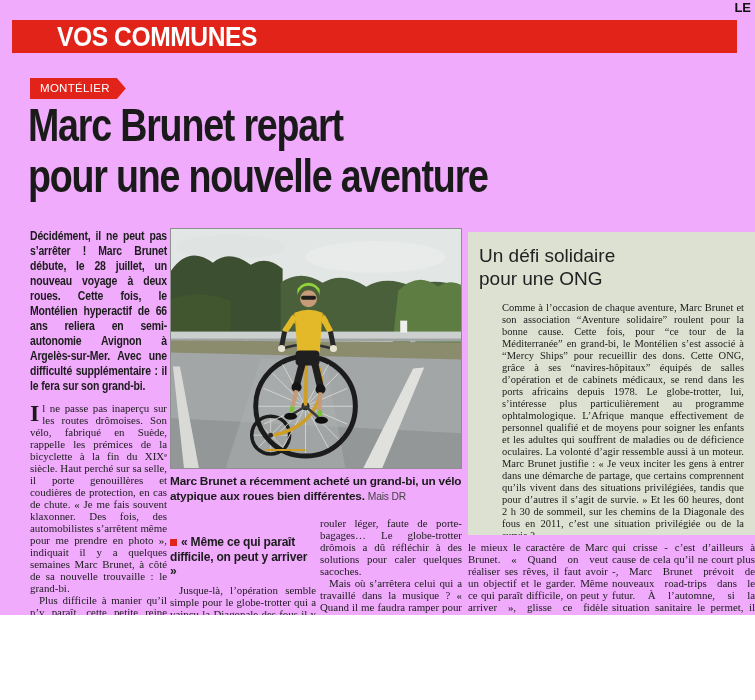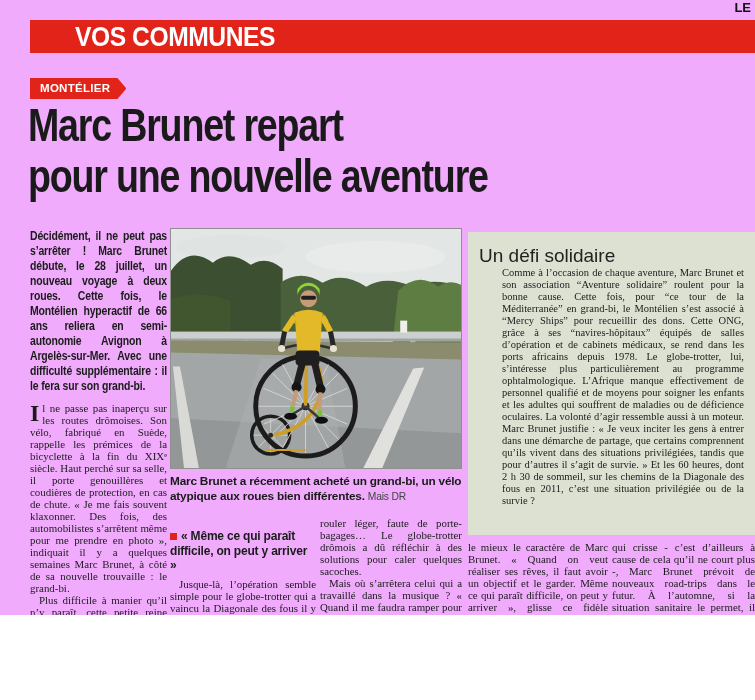--- a/index.html
+++ b/index.html
@@ -12,35 +12,35 @@
   .page{
     position:relative;width:755px;height:615px;background:#f0abfc;
     overflow:hidden;color:var(--text);
     font-family:"Liberation Serif",serif;
   }
   .masthead-fragment{
     position:absolute;top:0;right:4px;
     font-family:"Liberation Sans",sans-serif;font-weight:bold;font-size:13px;color:#111;
   }
   .section-banner{
-    position:absolute;left:30px;top:20px;width:725px;height:33px;
+    position:absolute;left:12px;top:20px;width:725px;height:33px;
     background:var(--accent);
   }
   .section-banner-text{
     display:inline-block;margin-left:45px;
     font-family:"Liberation Sans",sans-serif;font-weight:bold;font-size:28px;
     color:#fff;line-height:33px;letter-spacing:-.5px;
     transform:scaleX(.88);transform-origin:left center;white-space:nowrap;
   }
   .location-tag{
     position:absolute;left:30px;top:78px;height:21px;
     background:var(--accent);color:#fff;
     padding:0 16px 0 10px;
     clip-path:polygon(0 0,calc(100% - 9px) 0,100% 50%,calc(100% - 9px) 100%,0 100%);
-    font-family:"Liberation Sans",sans-serif;font-weight:bold;font-size:11.5px;
+    font-family:"Liberation Sans",sans-serif;font-weight:normal;font-size:11.5px;
     line-height:21px;letter-spacing:.3px;
   }
   .headline{
     position:absolute;left:28px;top:99px;
     font-family:"Liberation Sans",sans-serif;font-weight:bold;
     font-size:47px;line-height:51px;letter-spacing:-1.5px;color:#1a1a1a;
     transform:scaleX(.8);transform-origin:left top;white-space:nowrap;
   }
   .hl-line{display:block;}
   .col{position:absolute;text-align:justify;}
@@ -74,33 +74,33 @@
   }
   .cap-bold{font-weight:bold;}
   .cap-credit{font-weight:normal;font-size:10.3px;color:#444;}
   .col2{left:170px;top:517px;width:146px;}
   .col3{left:320px;top:517px;width:142px;}
   .col4{left:468px;top:541px;width:140px;}
   .col5{left:612px;top:541px;width:143px;}
   .subhead{
     font-family:"Liberation Sans",sans-serif;font-weight:bold;
     font-size:12px;line-height:14.5px;letter-spacing:-.2px;
-    text-align:left;margin:12px 0 5px;
+    text-align:left;margin:18px 0 5px;
   }
   .red-square{
     display:inline-block;width:7px;height:7px;background:var(--accent);
     margin-right:4px;
   }
   .sidebar{
     position:absolute;left:468px;top:232px;width:287px;height:303px;
     background:var(--sidebar-bg);padding:12px 11px;overflow:hidden;
   }
   .sidebar-title{
     font-family:"Liberation Sans",sans-serif;font-weight:normal;
-    font-size:19px;line-height:23px;color:#222;
+    font-size:19px;line-height:23px;color:#222;margin-bottom:12px;
   }
   .sidebar-title span{display:block;}
   .sidebar-body{
     font-family:"Liberation Serif",serif;font-size:10.5px;line-height:12px;
     text-align:justify;color:var(--text);margin-left:23px;
   }
 </style>
 </head>
 <body>
 
@@ -237,20 +237,21 @@
   </div>
 
   <div class="col col3">
     <p class="body">rouler léger, faute de porte-bagages… Le globe-trotter drômois a dû réfléchir à des solutions pour caler quelques sacoches.</p>
     <p class="body indent">Mais où s’arrêtera celui qui a travaillé dans la musique ? « Quand il me faudra ramper pour avancer », sourit l’homme étonnamment réservé. « Au lycée, il était nul en sport, mais il a toujours été persévérant », ajoute sa femme Françoise. Cet amour du dépassement, c’est probablement ce qui caractérise</p>
   </div>
 
   <aside class="sidebar">
     <h2 class="sidebar-title">
       <span>Un défi solidaire</span>
+      <span>pour une ONG</span>
     </h2>
     <p class="sidebar-body">Comme à l’occasion de chaque aventure, Marc Brunet et son association “Aventure solidaire” roulent pour la bonne cause. Cette fois, pour “ce tour de la Méditerranée” en grand-bi, le Montélien s’est associé à “Mercy Ships” pour recueillir des dons. Cette ONG, grâce à ses “navires-hôpitaux” équipés de salles d’opération et de cabinets médicaux, se rend dans les ports africains depuis 1978. Le globe-trotter, lui, s’intéresse plus particulièrement au programme ophtalmologique. L’Afrique manque effectivement de personnel qualifié et de moyens pour soigner les enfants et les adultes qui souffrent de maladies ou de déficience oculaires. La volonté d’agir ressemble aussi à un moteur. Marc Brunet justifie : « Je veux inciter les gens à entrer dans une démarche de partage, que certains comprennent qu’ils vivent dans des situations privilégiées, tandis que pour d’autres il s’agit de survie. » Et les 60 heures, dont 2 h 30 de sommeil, sur les chemins de la Diagonale des fous en 2011, c’est une situation privilégiée ou de la survie ?</p>
   </aside>
 
   <div class="col col4">
     <p class="body">le mieux le caractère de Marc Brunet. « Quand on veut réaliser ses rêves, il faut avoir un objectif et le garder. Même ce qui paraît difficile, on peut y arriver », glisse ce fidèle protestant qui ne cache pas son admiration pour Philippe Croizon. Avec qui il partage, d’ailleurs, une résistance importante à la douleur et une détermination à toute épreuve.</p>
     <p class="body indent">Car malgré un genou gauche</p>
   </div>
 
   <div class="col col5">

